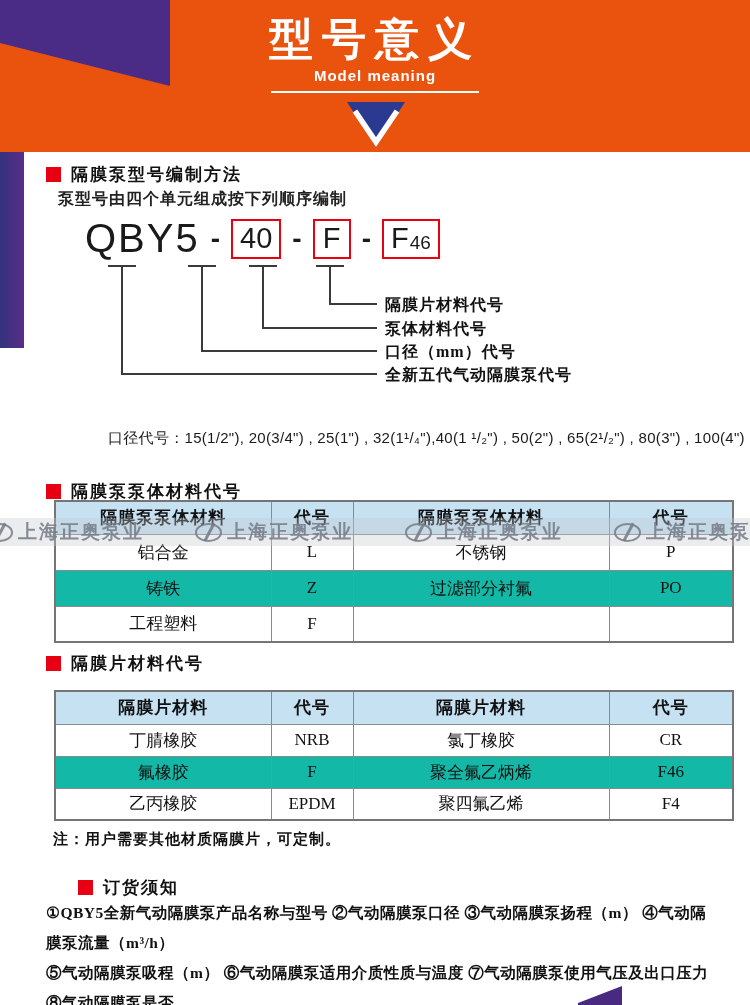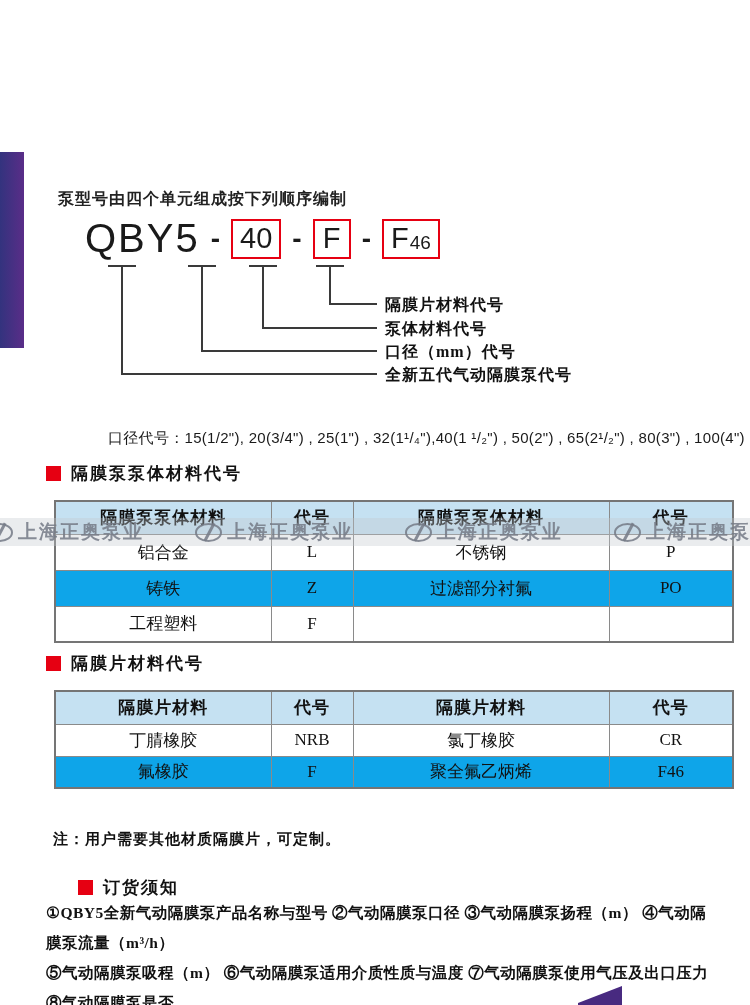--- a/index.html
+++ b/index.html
@@ -42,21 +42,21 @@
 
   .code-note { position:absolute; font-size:15px; color:#1a1a1a; letter-spacing:0.3px; }
 
   
   table.mat { position:absolute; left:54px; width:678px; border-collapse:collapse; table-layout:fixed;
               font-family:"Liberation Serif", serif; color:#111; }
   table.mat td, table.mat th { border:1px solid #8a8a8a; text-align:center; font-size:17px; font-weight:500; }
   table.mat { border:2px solid #757575; }
   table.mat thead th { background:#C5E1F2; font-weight:700; height:33px; letter-spacing:1px; }
   table.mat tbody td { height:36px; background:#fff; }
-  table.mat tbody tr.stripe td { background:#0ea5e9; }
+  table.mat tbody tr.stripe td { background:#14b8a6; }
   table#table2 tbody td { height:32px; }
 
   
   .wm-band { position:absolute; left:0; top:518px; width:750px; height:28px;
              background:rgba(196,200,206,0.35); overflow:hidden; }
   .wm-inner { position:absolute; left:-14px; top:0; width:786px; height:28px;
               display:flex; justify-content:space-between; align-items:center; }
   .wm-unit { display:flex; align-items:center; gap:5px; color:rgba(116,122,134,0.85);
              font-weight:700; font-size:19px; letter-spacing:2px; white-space:nowrap; }
   .wm-logo { display:inline-block; width:27px; height:19px; border:2.5px solid rgba(116,122,134,0.85);
@@ -70,23 +70,41 @@
   .order-para { position:absolute; left:46px; top:898px; width:672px; font-family:"Liberation Serif", serif;
                 font-weight:700; font-size:15.5px; color:#111; line-height:30px; letter-spacing:0.5px; }
 
   .bottom-wedge { position:absolute; left:576px; top:984px; }
 </style>
 </head>
 <body>
 
 <div id="page">
 
+  <div class="banner">
+    <div class="corner-poly"></div>
+    <div class="title-stack">
+      <div class="page-title">型号意义</div>
+      <div class="page-subtitle">Model meaning</div>
+      <div class="title-rule"></div>
+    </div>
+    <div class="tri-wrap">
+      <svg width="58" height="45" viewBox="0 0 58 45">
+        <polygon points="0,0 58,0 29,45" fill="#2B3990"></polygon>
+        <polyline points="8,9 29,40 50,9" fill="none" stroke="#ffffff" stroke-width="5.5"></polyline>
+      </svg>
+    </div>
+  </div>
 
   <div class="left-strip"></div>
 
+  <div class="sec-head" style="left:46px; top:163px;">
+    <span class="red-square"></span>
+    <span class="sec-title">隔膜泵型号编制方法</span>
+  </div>
   <div class="method-desc">泵型号由四个单元组成按下列顺序编制</div>
 
   <div class="model-row">
     <span class="model-series">QBY5</span>
     <span class="model-dash">-</span>
     <span class="code-box">40</span>
     <span class="model-dash">-</span>
     <span class="code-box">F</span>
     <span class="model-dash">-</span>
     <span class="code-box">
@@ -110,21 +128,21 @@
   <div class="dline" style="left:201px; top:350px; width:176px; height:2px;"></div>
   <div class="dline" style="left:121px; top:373px; width:256px; height:2px;"></div>
 
   <div class="callout-label" style="left:385px; top:295px;">隔膜片材料代号</div>
   <div class="callout-label" style="left:385px; top:319px;">泵体材料代号</div>
   <div class="callout-label" style="left:385px; top:342px;">口径（mm）代号</div>
   <div class="callout-label" style="left:385px; top:365px;">全新五代气动隔膜泵代号</div>
 
   <div class="code-note" style="left:108px; top:429px;">口径代号：15(1/2"), 20(3/4") , 25(1") , 32(1¹/₄"),40(1 ¹/₂") , 50(2") , 65(2¹/₂") , 80(3") , 100(4")</div>
 
-  <div class="sec-head" style="left:46px; top:462px;">
+  <div class="sec-head" style="left:46px; top:480px;">
     <span class="red-square"></span>
     <span class="sec-title">隔膜泵泵体材料代号</span>
   </div>
 
   <table class="mat" id="table1" style="top:500px;">
     <colgroup>
         <col style="width:216px">
         <col style="width:82px">
         <col style="width:256px">
         <col style="width:124px">
@@ -206,20 +224,26 @@
         <td>NRB</td>
         <td>氯丁橡胶</td>
         <td>CR</td>
       </tr>
       <tr class="stripe">
         <td>氟橡胶</td>
         <td>F</td>
         <td>聚全氟乙炳烯</td>
         <td>F46</td>
       </tr>
+      <tr>
+        <td>乙丙橡胶</td>
+        <td>EPDM</td>
+        <td>聚四氟乙烯</td>
+        <td>F4</td>
+      </tr>
     </tbody>
   </table>
 
   <div class="note-line">注：用户需要其他材质隔膜片，可定制。</div>
 
   <div class="sec-head" style="left:46px; top:876px;padding-left:32px;">
     <span class="red-square"></span>
     <span class="sec-title">订货须知</span>
   </div>
   <div class="order-para">

